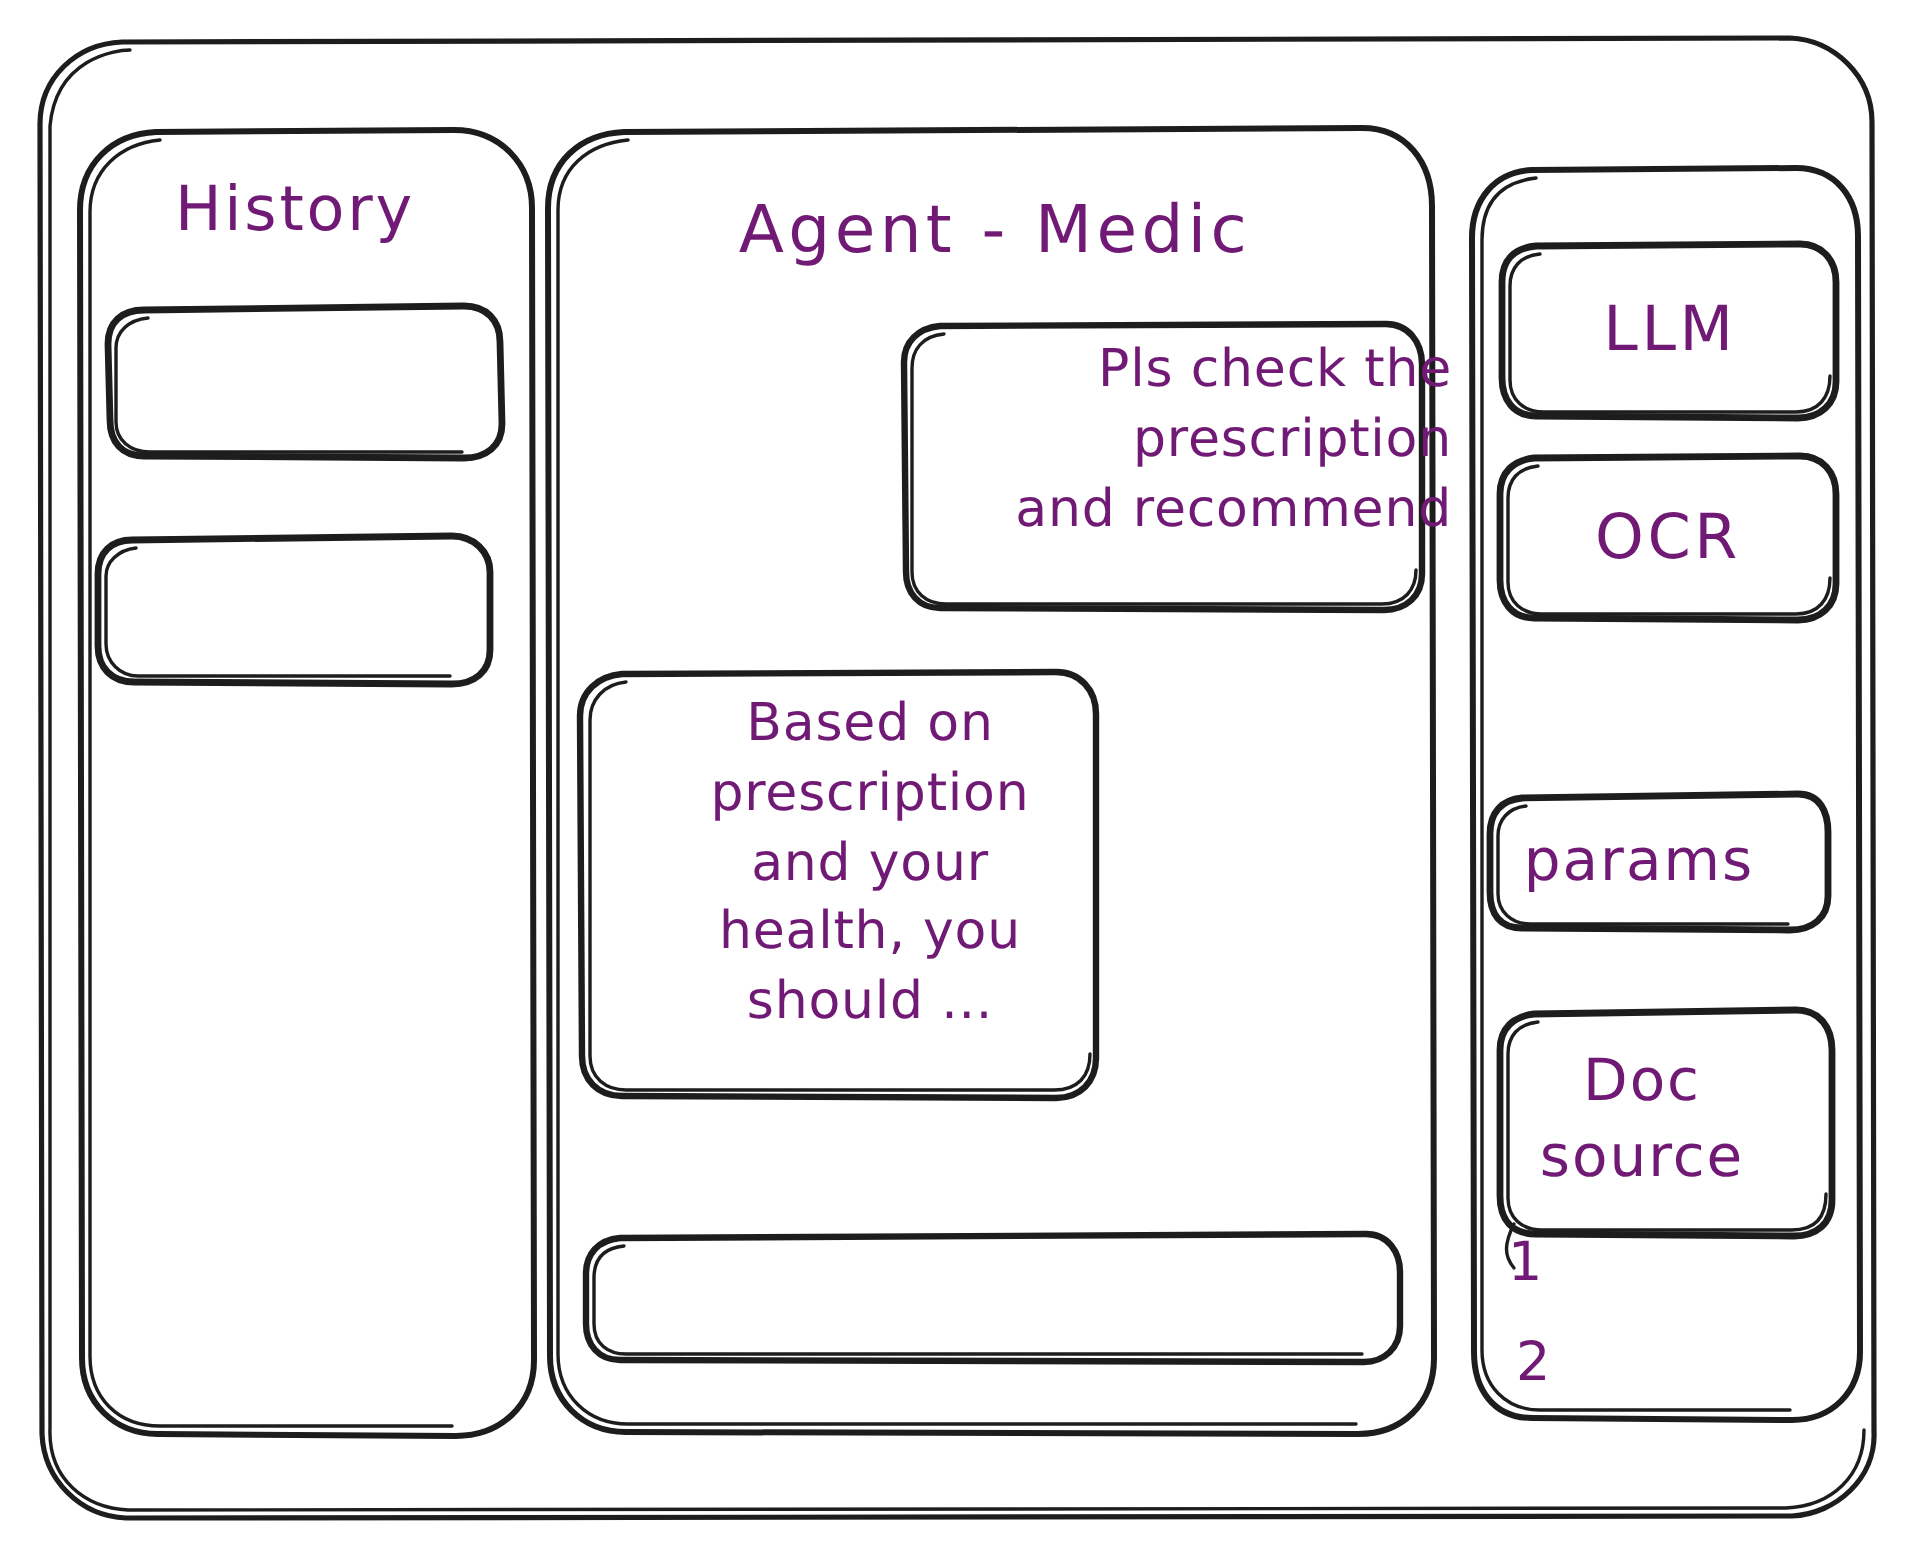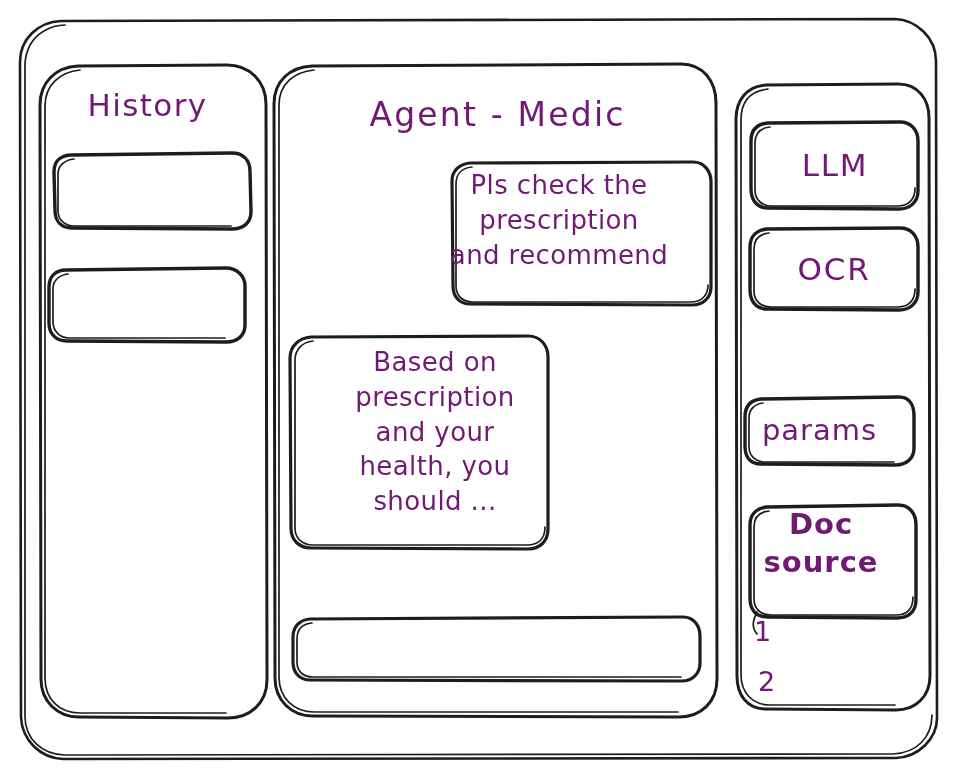--- a/index.html
+++ b/index.html
@@ -74,27 +74,27 @@
   }
   .list-num {
     font-size: 27px;
     text-align: left;
   }
 
   
   #title-history   { left: 40px;  top: 86px;  width: 215px; }
   #title-center    { left: 285px; top: 94px;  width: 425px; }
 
-  #text-user-bubble      { left: 433px; top: 168px; width: 252px; }
+  #text-user-bubble      { left: 474px; top: 168px; width: 252px; text-align: right; }
   #text-assistant-bubble { left: 308px; top: 345px; width: 254px; }
 
   #text-llm        { left: 752px; top: 146px; width: 166px; }
   #text-ocr        { left: 750px; top: 250px; width: 168px; }
   #text-params     { left: 746px; top: 412px; width: 147px; }
-  #text-docsource  { left: 750px; top: 506px; width: 142px; font-weight: bold; }
+  #text-docsource  { left: 750px; top: 522px; width: 142px; }
   #text-doc-1      { left: 754px; top: 615px; width: 40px; }
   #text-doc-2      { left: 758px; top: 665px; width: 40px; }
 
   .clickable { cursor: pointer; }
 </style>
 </head>
 <body>
 
 <div id="wireframe-root">
 

